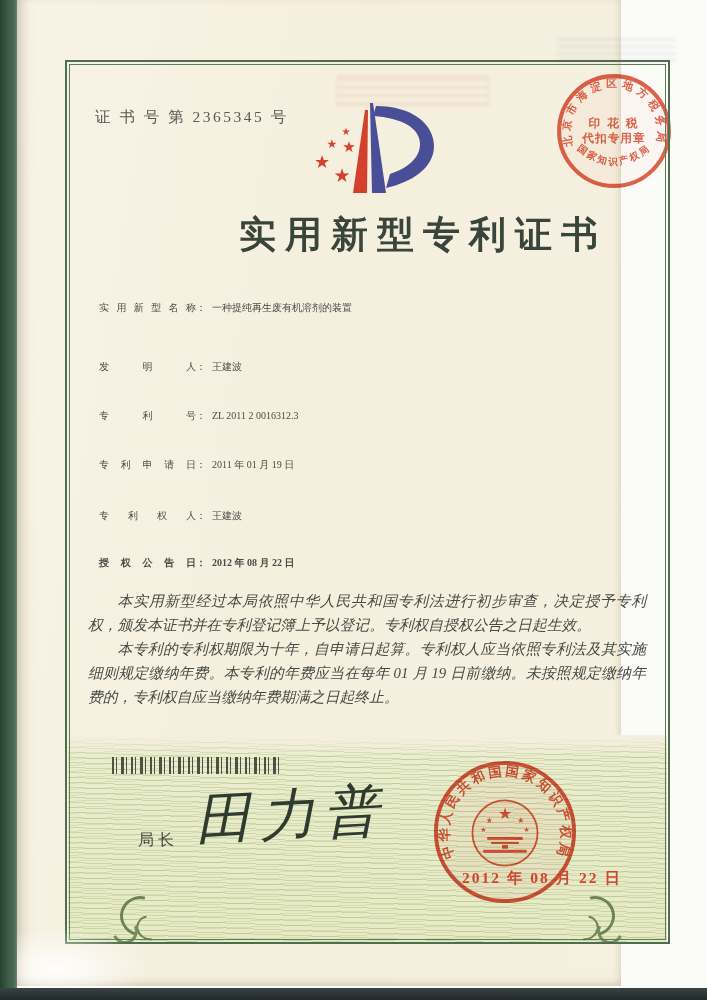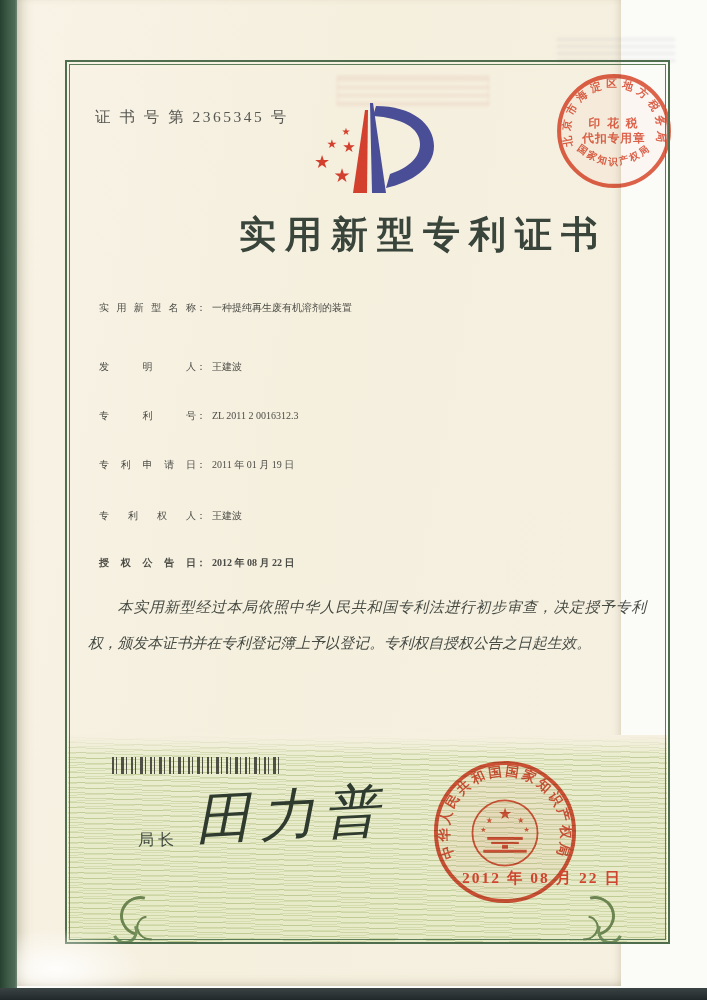--- a/index.html
+++ b/index.html
@@ -63,21 +63,21 @@
     font-size:37px; font-weight:bold; letter-spacing:9px; color:#39443b; z-index:2;
   }
   .fields { position:absolute; left:82px; top:0; z-index:2; }
   .field-row { position:absolute; left:0; white-space:nowrap; font-size:10px; color:#4b4b45; }
   .field-row .lbl { display:inline-block; width:97px; text-align:justify; text-align-last:justify; vertical-align:bottom; }
   .field-row .col { display:inline-block; margin-right:6px; }
   .fr0 { top:301px; } .fr1 { top:360px; } .fr2 { top:409px; }
   .fr3 { top:458px; } .fr4 { top:509px; } .fr5 { top:556px;font-weight:bold; }
   .paras {
     position:absolute; left:71px; top:589px; width:558px; z-index:2;
-    font-size:14.8px; line-height:36px; text-align:justify; color:#454a42;
+    font-size:14.8px; line-height:24px; text-align:justify; color:#454a42;
     font-style:italic;
   }
   .paras p { text-indent:2em; }
   
   .barcode {
     position:absolute; left:95px; top:757px; width:167px; height:17px; z-index:2; opacity:.85;
     background:repeating-linear-gradient(90deg,
       #35352f 0 2px, transparent 2px 4px, #35352f 4px 5px, transparent 5px 9px,
       #35352f 9px 12px, transparent 12px 14px, #35352f 14px 15px, transparent 15px 19px);
   }
@@ -158,20 +158,21 @@
     <div class="field-row fr4">
       <span class="lbl">专利权人</span><span class="col">：</span><span class="val">王建波</span>
     </div>
     <div class="field-row fr5">
       <span class="lbl">授权公告日</span><span class="col">：</span><span class="val">2012 年 08 月 22 日</span>
     </div>
   </div>
 
   <div class="paras">
     <p>本实用新型经过本局依照中华人民共和国专利法进行初步审查，决定授予专利权，颁发本证书并在专利登记簿上予以登记。专利权自授权公告之日起生效。</p>
+    <p>本专利的专利权期限为十年，自申请日起算。专利权人应当依照专利法及其实施细则规定缴纳年费。本专利的年费应当在每年 01 月 19 日前缴纳。未按照规定缴纳年费的，专利权自应当缴纳年费期满之日起终止。</p>
   </div>
 
   <div class="barcode"></div>
   <div class="signer-title">局长</div>
   <div class="signature">田力普</div>
 
   <div class="seal-svg">
     <svg width="148" height="148" viewBox="0 0 150 150">
       <defs>
         <path id="bigArc" d="M 23.8,100 A 57,57 0 1 1 126.2,100" fill="none"></path>

